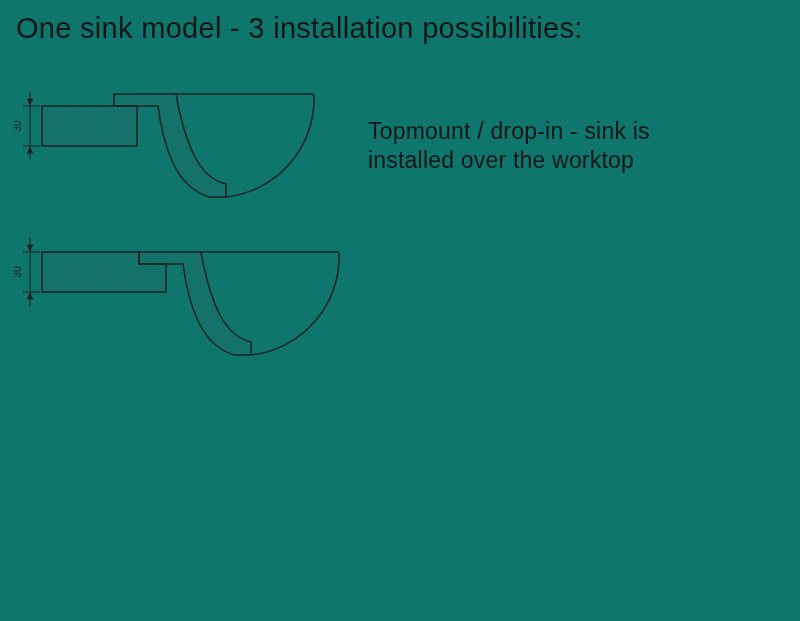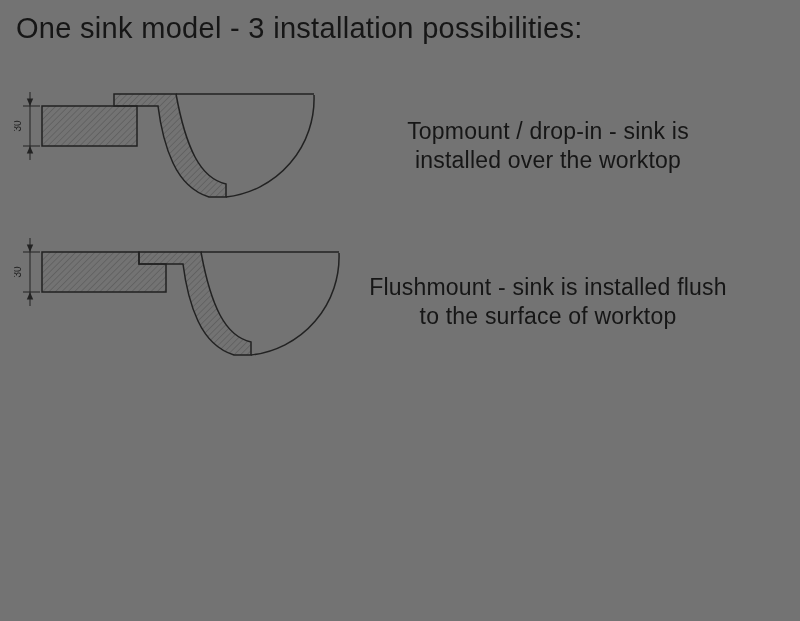--- a/index.html
+++ b/index.html
@@ -4,39 +4,38 @@
 <style>
   html, body {
     margin: 0;
     padding: 0;
     background: #ffffff;
   }
   .page {
     width: 800px;
     height: 621px;
     box-sizing: border-box;
-    background: #737373;
+    background: #0f766e;
     padding: 10px 0 0 14px;
     font-family: "Liberation Sans", "DejaVu Sans", sans-serif;
     color: #161616;
     overflow: hidden;
   }
   .title {
     font-size: 29px;
     font-weight: 400;
     letter-spacing: 0.3px;
     margin: 2px 0 26px 2px;
     white-space: nowrap;
   }
   .row {
     display: flex;
     align-items: center;
     gap: 16px;
     margin-bottom: 16px;
-    text-align: center;
   }
   .drawing {
     width: 338px;
     flex: 0 0 338px;
   }
   .caption {
     font-size: 23px;
     line-height: 1.24;
     width: 360px;
     letter-spacing: 0.2px;
@@ -93,16 +92,15 @@
         </g>
         <text transform="translate(7,35) rotate(-90)" text-anchor="middle" font-size="10" fill="#222">30</text>
         <path d="M28,15 H125 V27 H152 V55 H28 Z" fill="url(#hatch)" stroke="#222" stroke-width="1.5"></path>
         <g transform="translate(125,15)">
           <path d="M0,0 H62 C66,22 71,44 81,63 C89,78 99,87 112,90 L112,103 L95,103 C79,98 67,86 59,69 C51,52 46,28 44,12 H0 Z" fill="url(#hatch)" stroke="#222" stroke-width="1.5"></path>
           <line x1="62" y1="0" x2="200" y2="0" stroke="#222" stroke-width="1.5"></line>
           <path d="M112,103 A99,99 0 0 0 200,1" fill="none" stroke="#222" stroke-width="1.5"></path>
         </g>
       </svg>
     </div>
-    <div class="caption">Flushmount - sink is installed flush to the surface of worktop</div>
   </div>
 
 </div>
 
 </body></html>

